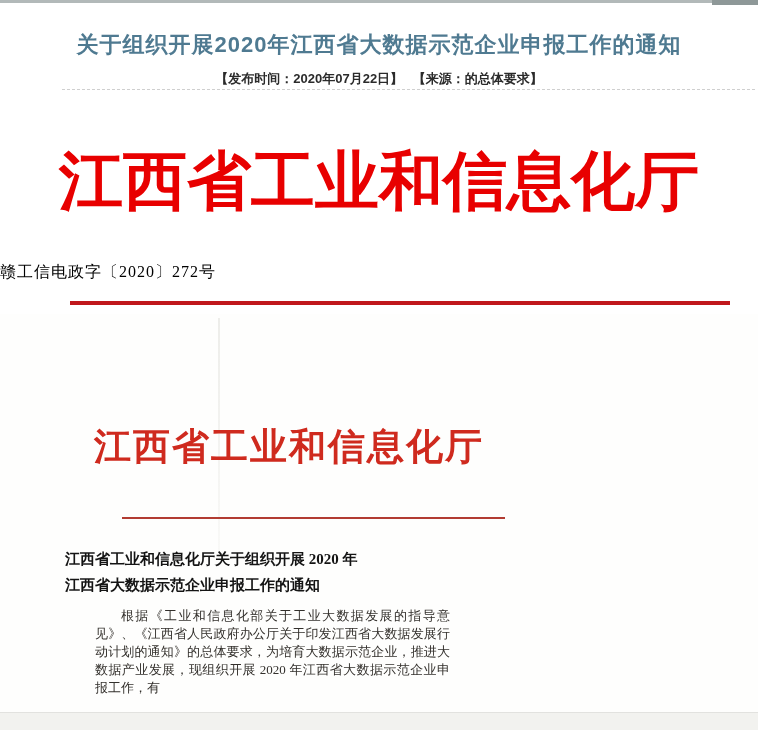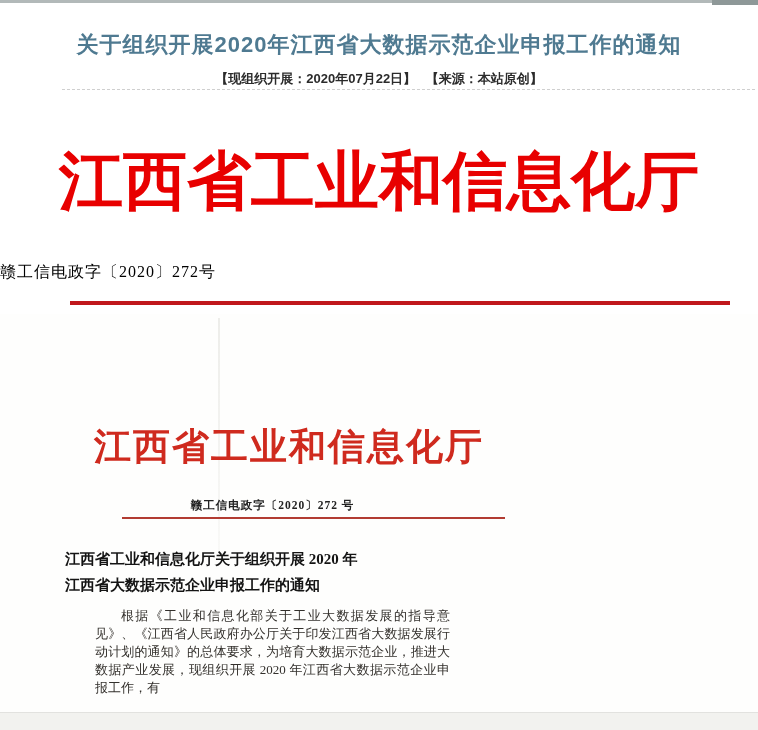--- a/index.html
+++ b/index.html
@@ -107,39 +107,38 @@
 <body>
 
 <div class="stage">
 
   <div class="top-bar"></div>
   <div class="top-bar-cap"></div>
 
   <h1 class="page-title">关于组织开展2020年江西省大数据示范企业申报工作的通知</h1>
 
   <div class="meta">
-    <span>【现组织开展：2020年07月22日】</span>
-    <span>【来源：本站原创】</span>
+    <span>【发布时间：2020年07月22日】</span>
+    <span>【来源：的总体要求】</span>
   </div>
 
   <div class="dashed-sep"></div>
 
   <div class="letterhead">江西省工业和信息化厅</div>
 
   <div class="doc-number">赣工信电政字〔2020〕272号</div>
 
   <div class="red-rule"></div>
 
   <div class="scan">
 
     <div class="crease"></div>
 
     <div class="scan-letterhead">江西省工业和信息化厅</div>
 
-    <div class="scan-docnum">赣工信电政字〔2020〕272 号</div>
 
     <div class="scan-rule"></div>
 
     <div class="scan-title">
       <div>江西省工业和信息化厅关于组织开展 2020 年</div>
       <div>江西省大数据示范企业申报工作的通知</div>
     </div>
 
     <div class="scan-body">
       <p class="indent">根据《工业和信息化部关于工业大数据发展的指导意见》、《江西省人民政府办公厅关于印发江西省大数据发展行动计划的通知》的总体要求，为培育大数据示范企业，推进大数据产业发展，现组织开展 2020 年江西省大数据示范企业申报工作，有</p>

